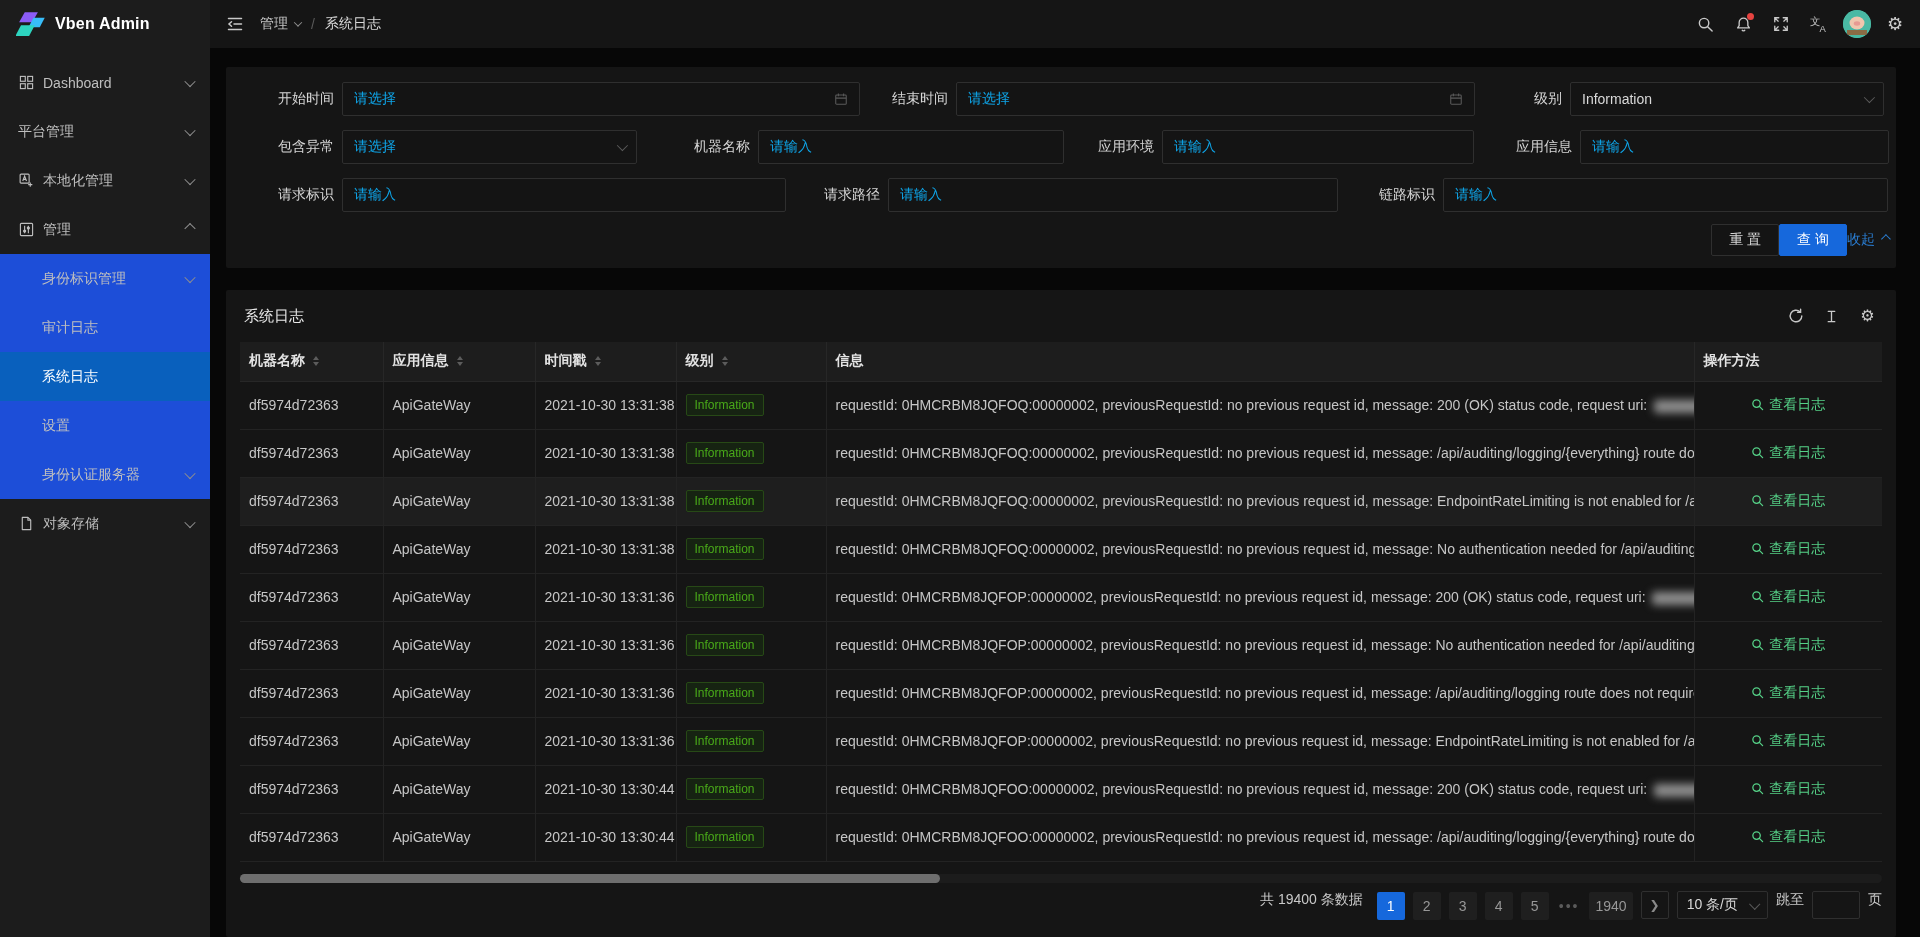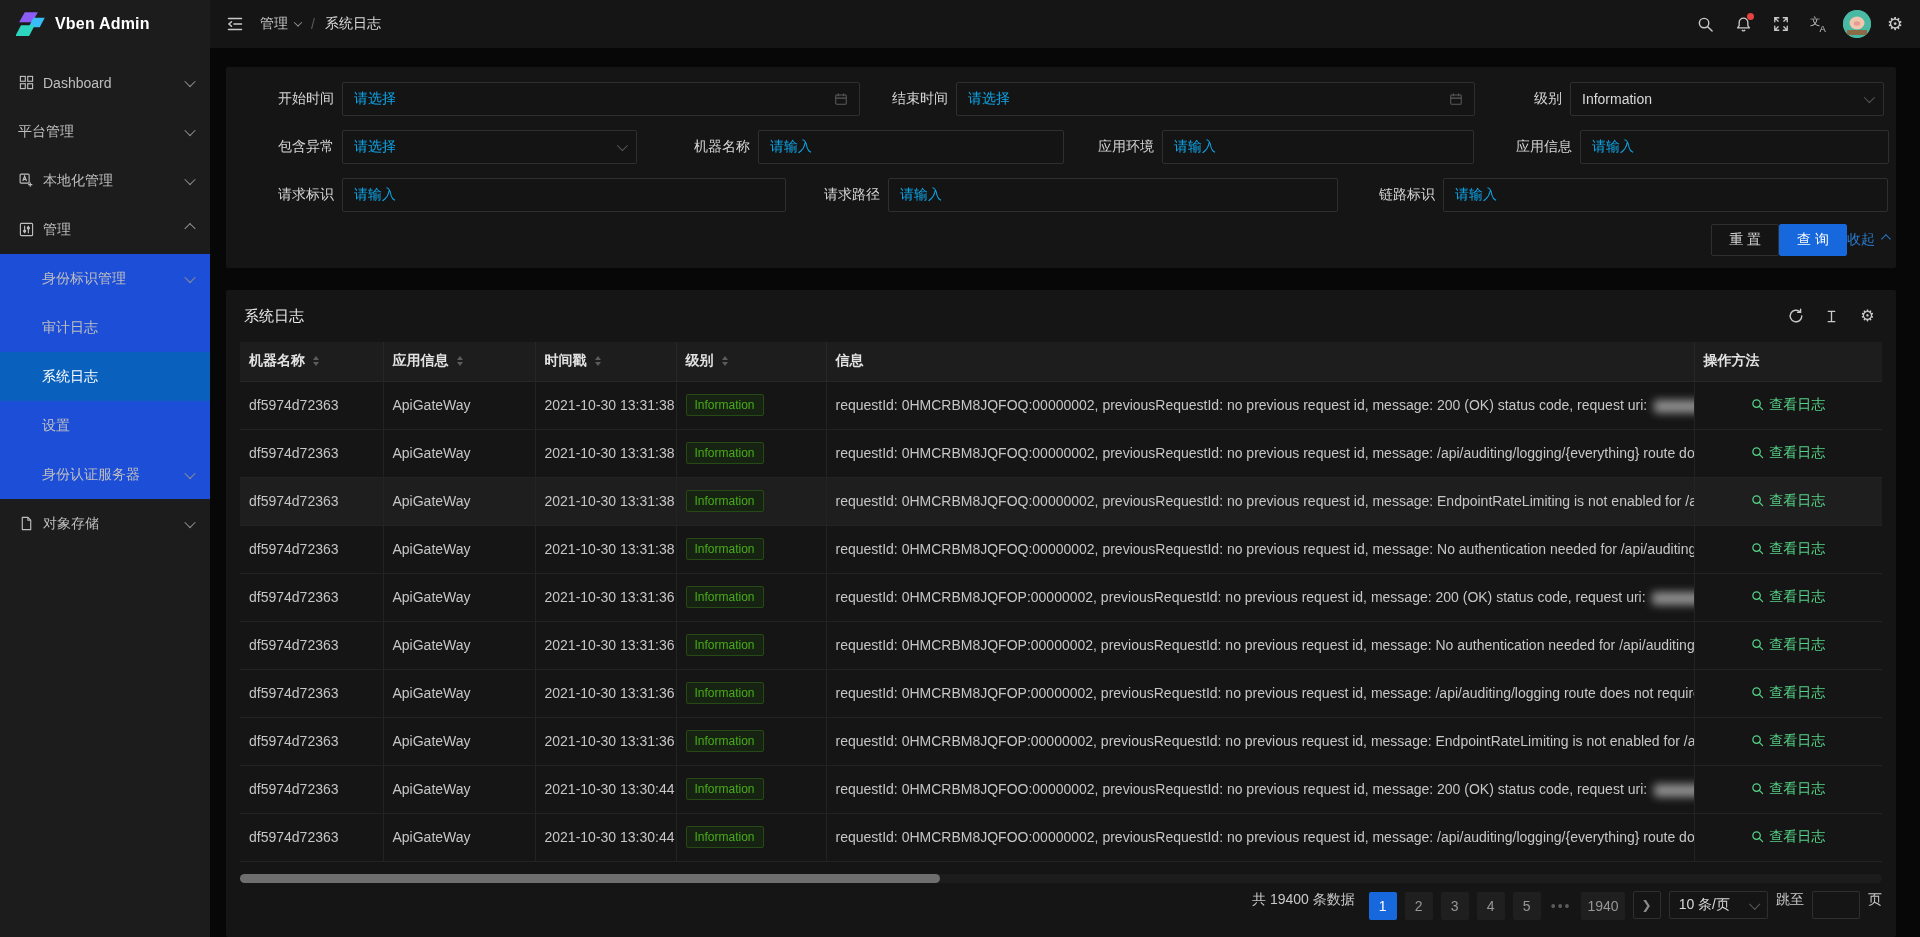--- a/index.html
+++ b/index.html
@@ -81,21 +81,21 @@
   .htrack { position:absolute; left:14px; width:1642px; top:584px; height:9px; background:#1c1c1c; border-radius:5px; }
   .hthumb { position:absolute; left:0; top:0; width:700px; height:9px; background:#6e6e6e; border-radius:5px; cursor:grab; }
   
   .pager { position:absolute; top:601px; right:14px; height:30px; display:flex; gap:8px; color:#c9c9c9; font-size:14px; }
   .p-total { margin-right:6px; }
   .page-list { display:flex; align-items:center; gap:8px; }
   .p-item { min-width:28px; height:28px; padding:0 6px; background:#1f1f1f; border-radius:2px; color:#979797; display:inline-flex; align-items:center; justify-content:center; cursor:pointer; }
   .p-item.active { background:#1668dc; color:#fff; }
   .p-ell { color:#5a5a5a; letter-spacing:2px; cursor:pointer; padding:0 2px; }
   .p-next { width:28px; height:28px; border:1px solid #2f2f2f; border-radius:2px; background:transparent; color:#8a8a8a; display:flex; align-items:center; justify-content:center; cursor:pointer; font-size:12px; }
-  .p-size { height:28px; border:1px solid #2f2f2f; border-radius:2px; display:flex; align-items:center; gap:20px; padding:0 9px; color:#d9d9d9; cursor:pointer; }
+  .p-size { height:28px; border:1px solid #2f2f2f; border-radius:2px; display:flex; align-items:center; gap:12px; padding:0 9px; color:#d9d9d9; cursor:pointer; }
   .p-size .chevron { transform:rotate(45deg) translateY(-1px); }
   .p-jump-input { width:48px; height:28px; border:1px solid #2f2f2f; border-radius:2px; background:transparent; }
 </style>
 </head>
 <body>
 
 <aside class="sidebar">
   <div class="logo-row">
     <span class="logo-mark">
       <svg viewBox="0 0 48 48" width="30" height="30">

